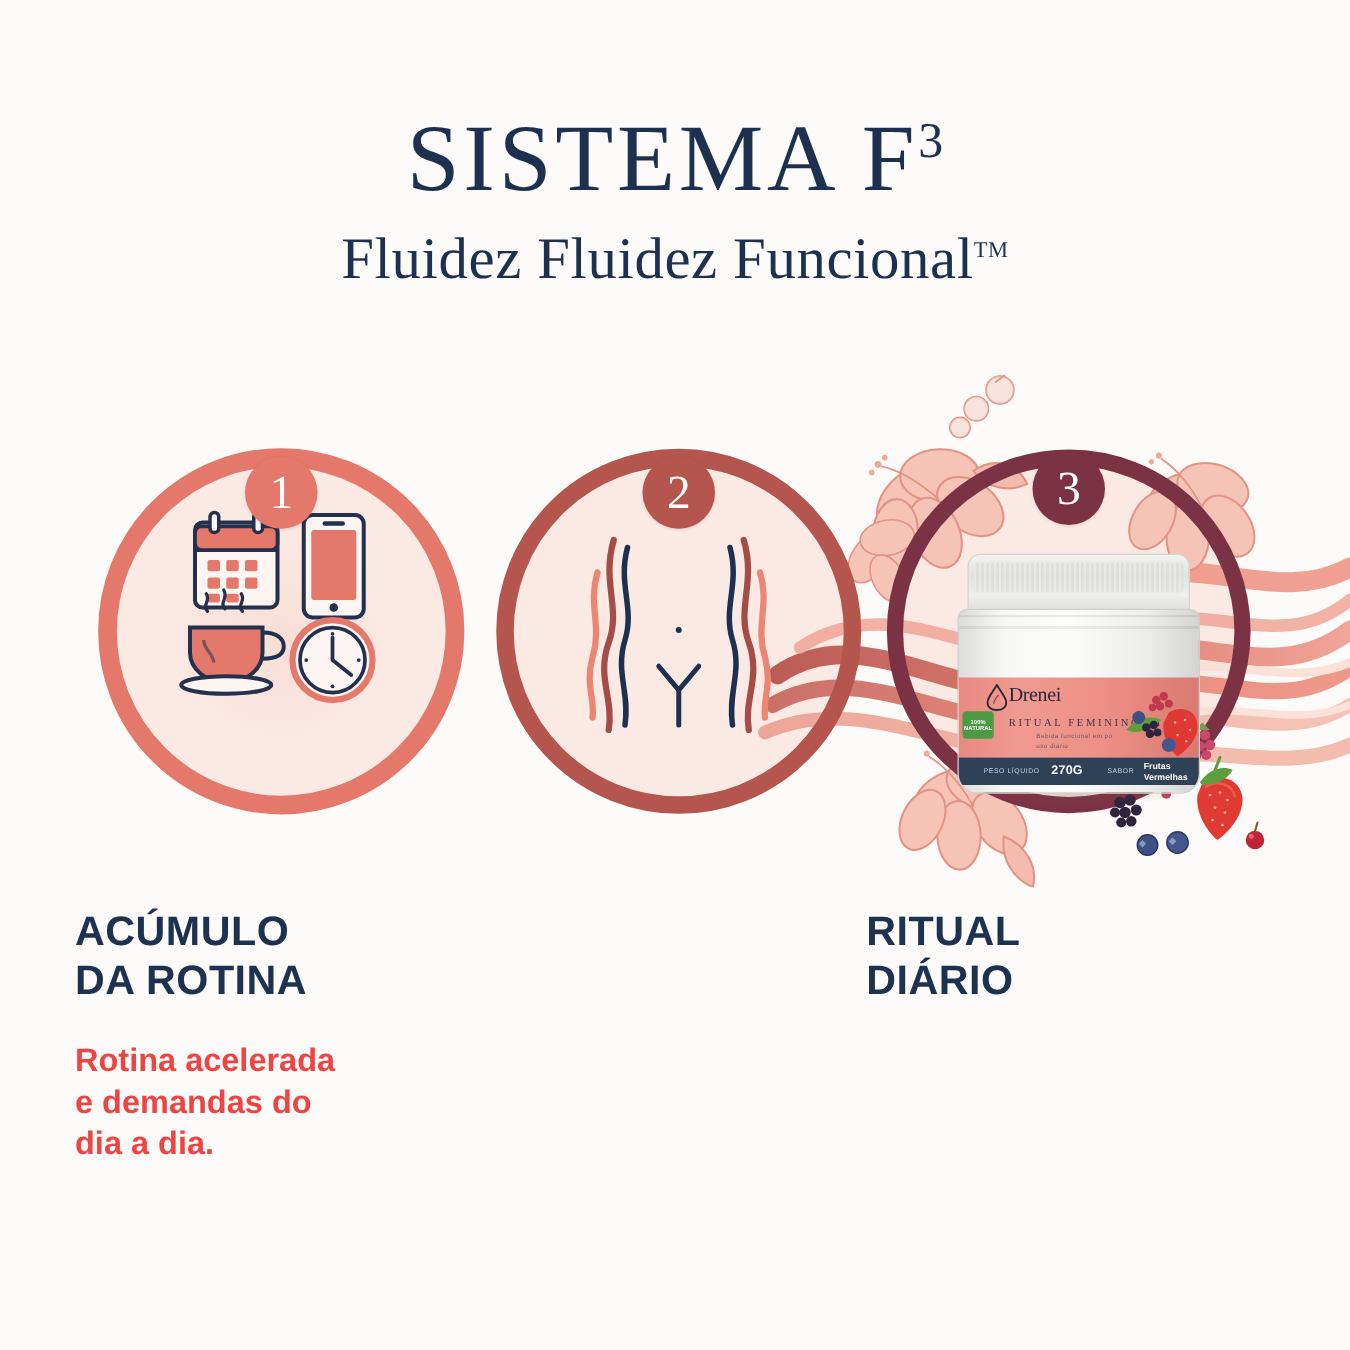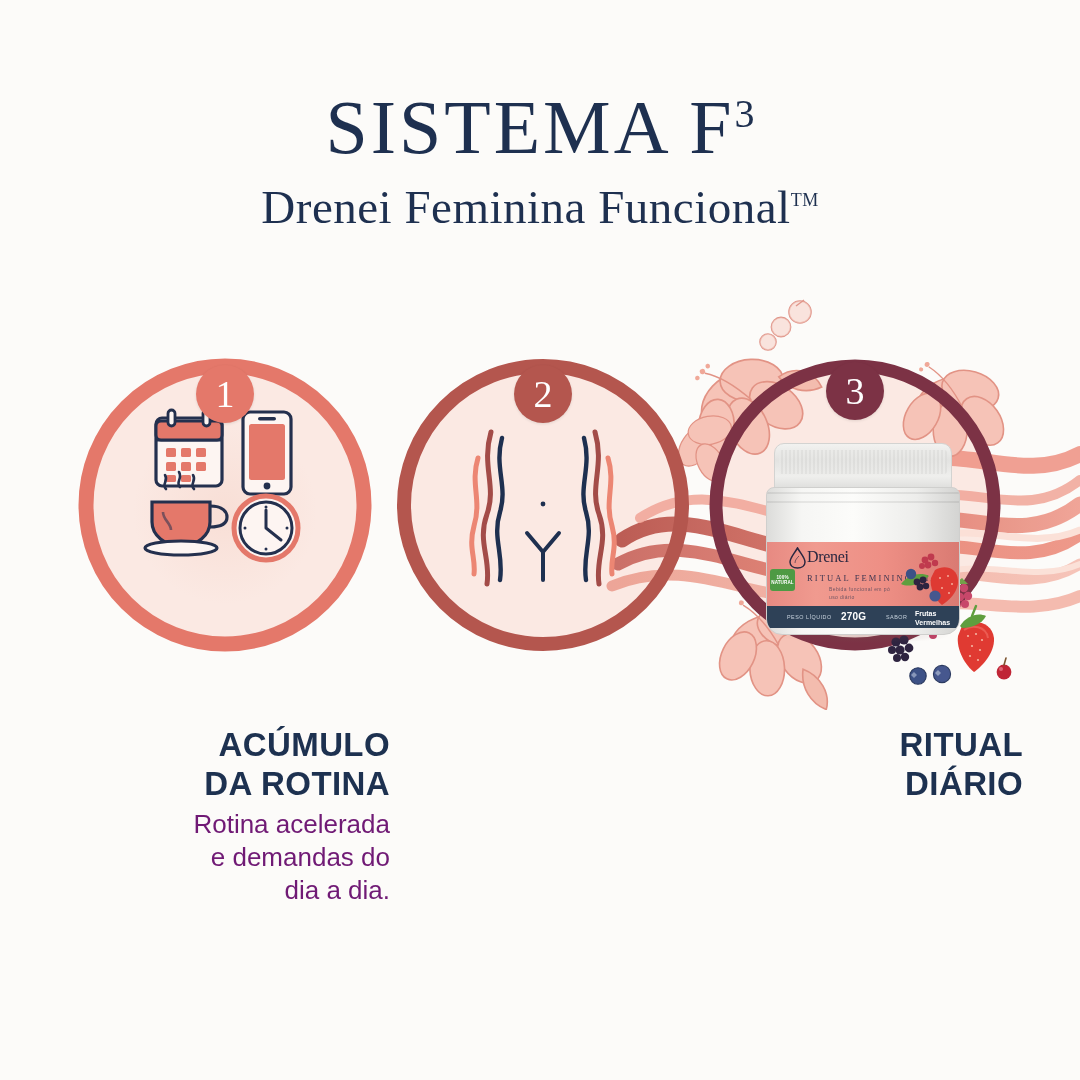--- a/index.html
+++ b/index.html
@@ -45,33 +45,33 @@
     font-family:"Liberation Serif", serif; font-size:38px;
     color:#FFFFFF; line-height:1; z-index:40;
     box-shadow:0 1px 3px rgba(0,0,0,0.10);
   }
   #badge1 { left:196px; top:365px; background:#E4786A; }
   #badge2 { left:514px; top:365px; background:#B4564E; }
   #badge3 { left:826px; top:362px; background:#7C3245; }
 
   
   .captions { position:absolute; left:0; top:726px; width:1080px; height:220px; }
-  .col { position:absolute; top:0; width:330px; text-align:right; }
+  .col { position:absolute; top:0; width:330px; text-align:left; }
   #col1 { left:60px; }
   #col2 { left:378px; }
   #col3 { left:693px; }
 
   .col-title {
     color:#1D3150; font-size:33px; font-weight:bold;
     line-height:1.18; letter-spacing:0.4px;
     white-space:pre-line;
   }
   .col-body {
-    color:#701a75; font-size:26px; line-height:1.28;
-    margin-top:4px; white-space:pre-line; font-weight:400;
+    color:#ef4444; font-size:26px; line-height:1.28;
+    margin-top:28px; white-space:pre-line; font-weight:700;
   }
 
   
   #jar { position:absolute; left:766px; top:443px; width:194px; height:192px; z-index:35; }
   .jar-lid {
     position:absolute; left:8px; top:0; width:178px; height:48px;
     background:linear-gradient(180deg,#F2F2F0 0%,#E3E3E1 35%,#EFEFED 70%,#DCDCDA 100%);
     border-radius:10px 10px 4px 4px;
     border:1px solid #D3D3D1;
   }
@@ -141,21 +141,21 @@
   }
 </style>
 </head>
 <body>
 
 <div id="stage">
 
   <div class="title-block">
     <div class="title-main"><span>SISTEMA F</span><span class="sup">3</span></div>
     <br>
-    <div class="title-sub"><span>Drenei Feminina Funcional</span><span class="tm">TM</span></div>
+    <div class="title-sub"><span>Fluidez Fluidez Funcional</span><span class="tm">TM</span></div>
   </div>
 
   <svg id="art" viewBox="0 0 1080 420">
 
     <defs>
       <linearGradient id="wv1" x1="0" y1="0" x2="1" y2="0">
         <stop offset="0%" stop-color="#C96A62"></stop>
           <stop offset="55%" stop-color="#E98878"></stop>
           <stop offset="100%" stop-color="#EE9485"></stop>
       </linearGradient>

